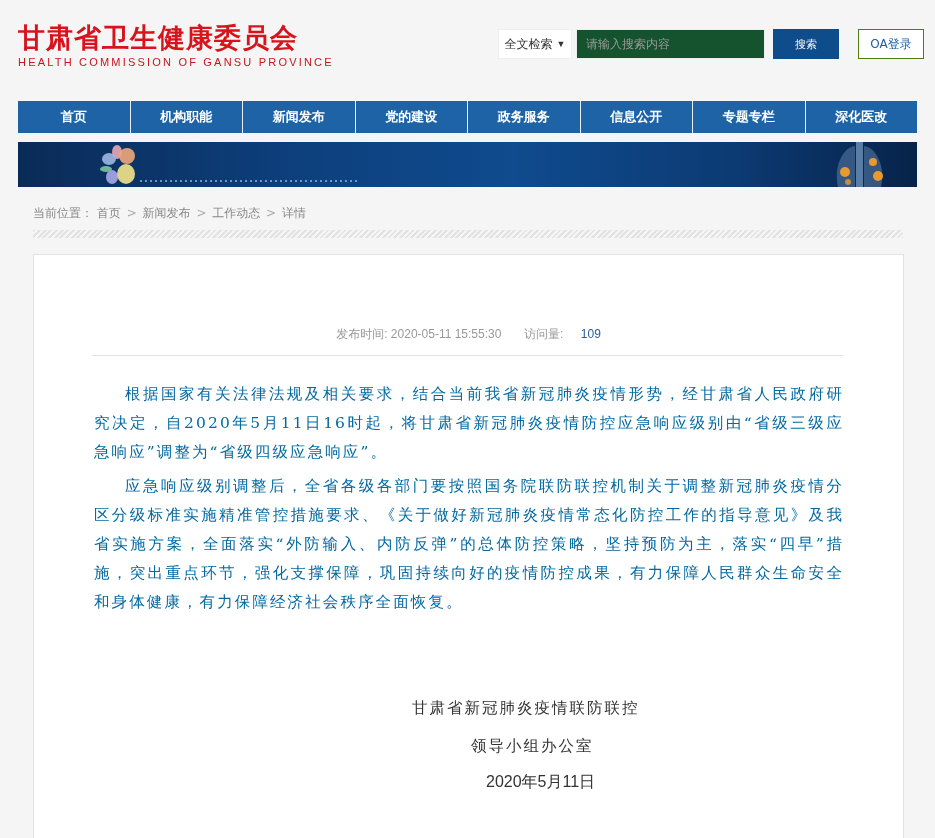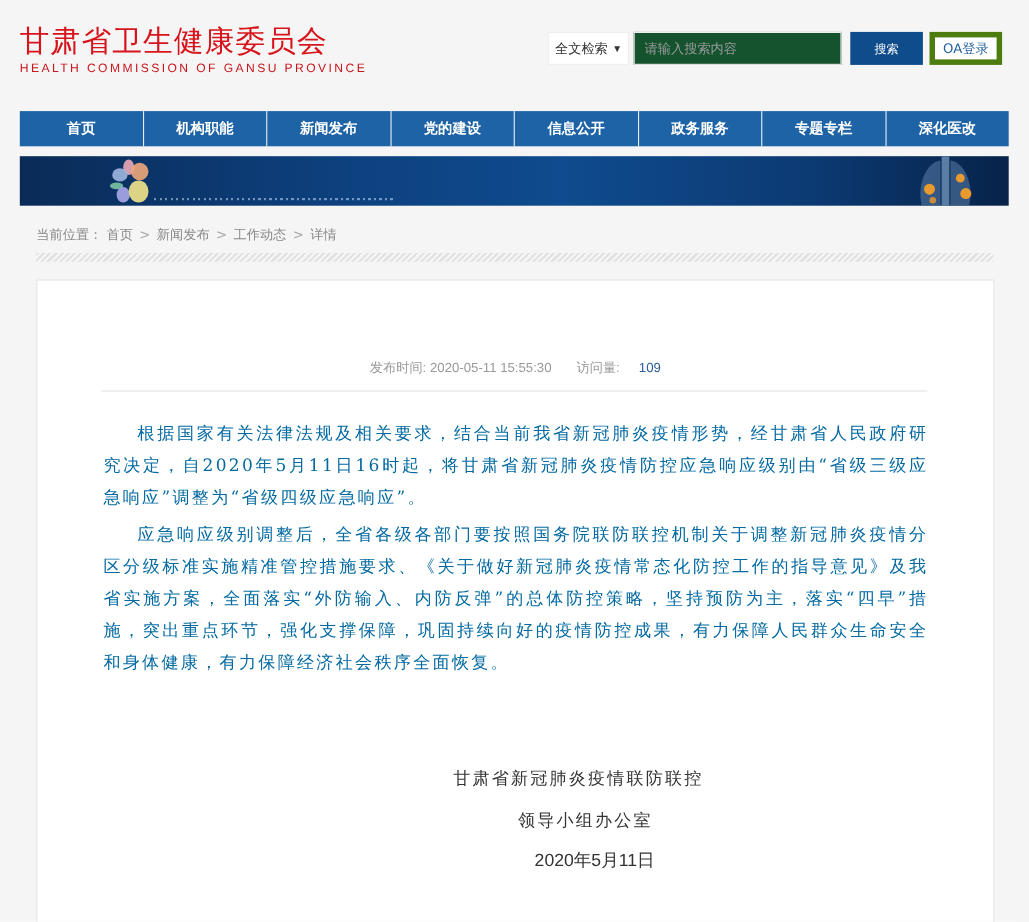--- a/index.html
+++ b/index.html
@@ -8,21 +8,21 @@
     background: #f5f5f5;
     font-family: "Liberation Sans", "DejaVu Sans", sans-serif;
     color: #333;
     position: relative;
   }
   
   .header { position: absolute; left: 0; top: 0; width: 935px; height: 95px; }
   .logo { position: absolute; left: 18px; top: 22px; }
   .logo-cn {
     font-family: "DejaVu Sans", sans-serif;
-    font-weight: normal; font-size: 27px; color: #d7141c; letter-spacing: 1px;
+    font-weight: bold; font-size: 27px; color: #d7141c; letter-spacing: 1px;
     line-height: 32px; white-space: nowrap;
   }
   .logo-en {
     font-family: "Liberation Sans", sans-serif;
     font-size: 11px; color: #c8161d; letter-spacing: 2.2px; margin-top: 2px;
     white-space: nowrap;
   }
   .search-area { position: absolute; left: 498px; top: 29px; height: 30px; display: flex; }
   .search-select {
     width: 74px; height: 30px; background: #fff; border: 1px solid #eee;
@@ -34,22 +34,22 @@
     margin-left: 4px; width: 189px; height: 30px; border: 1px solid #eee; background: #14532d;
     font-size: 12px; color: #999; padding-left: 9px; outline: none;
     font-family: "DejaVu Sans", sans-serif;
   }
   .search-input::placeholder { color: #999; }
   .search-btn {
     margin-left: 8px; width: 66px; height: 30px; background: #0f4c8c; color: #fff; border: none;
     font-size: 11px; cursor: pointer; font-family: "DejaVu Sans", sans-serif;
   }
   .oa-btn {
-    margin-left: 6px; width: 66px; height: 30px; background: #fff; color: #1f5e9c;
-    border: 5px solid #4d7c0f; font-size: 12px; cursor: pointer; font-family: "DejaVu Sans", sans-serif;
+    margin-left: 19px; width: 66px; height: 30px; background: #fff; color: #1f5e9c;
+    border: 1px solid #4d7c0f; font-size: 12px; cursor: pointer; font-family: "DejaVu Sans", sans-serif;
   }
   
   .nav {
     position: absolute; left: 18px; top: 101px; width: 899px; height: 32px;
     background: #1d63a6; display: flex;
   }
   .nav-item {
     flex: 1; color: #fff; font-weight: bold; font-size: 13px;
     display: flex; align-items: center; justify-content: center;
     border-right: 1px solid #e8eef5; cursor: pointer;
@@ -133,22 +133,22 @@
     <button class="search-btn">搜索</button>
     <button class="oa-btn">OA登录</button>
   </div>
 </div>
 
 <div class="nav">
   <div class="nav-item">首页</div>
   <div class="nav-item">机构职能</div>
   <div class="nav-item">新闻发布</div>
   <div class="nav-item">党的建设</div>
+  <div class="nav-item">政务服务</div>
   <div class="nav-item">信息公开</div>
-  <div class="nav-item">政务服务</div>
   <div class="nav-item">专题专栏</div>
   <div class="nav-item">深化医改</div>
 </div>
 
 <div class="banner">
   <svg class="banner-flower" viewBox="0 0 44 42">
     <ellipse cx="21" cy="8" rx="5" ry="7" fill="#e9a9b5" opacity="0.9"></ellipse>
     <ellipse cx="31" cy="12" rx="8" ry="8" fill="#f0a77a" opacity="0.9"></ellipse>
     <ellipse cx="13" cy="15" rx="7" ry="6" fill="#9db7e0" opacity="0.9"></ellipse>
     <ellipse cx="10" cy="25" rx="6" ry="3" fill="#7cc4a0" opacity="0.9"></ellipse>

